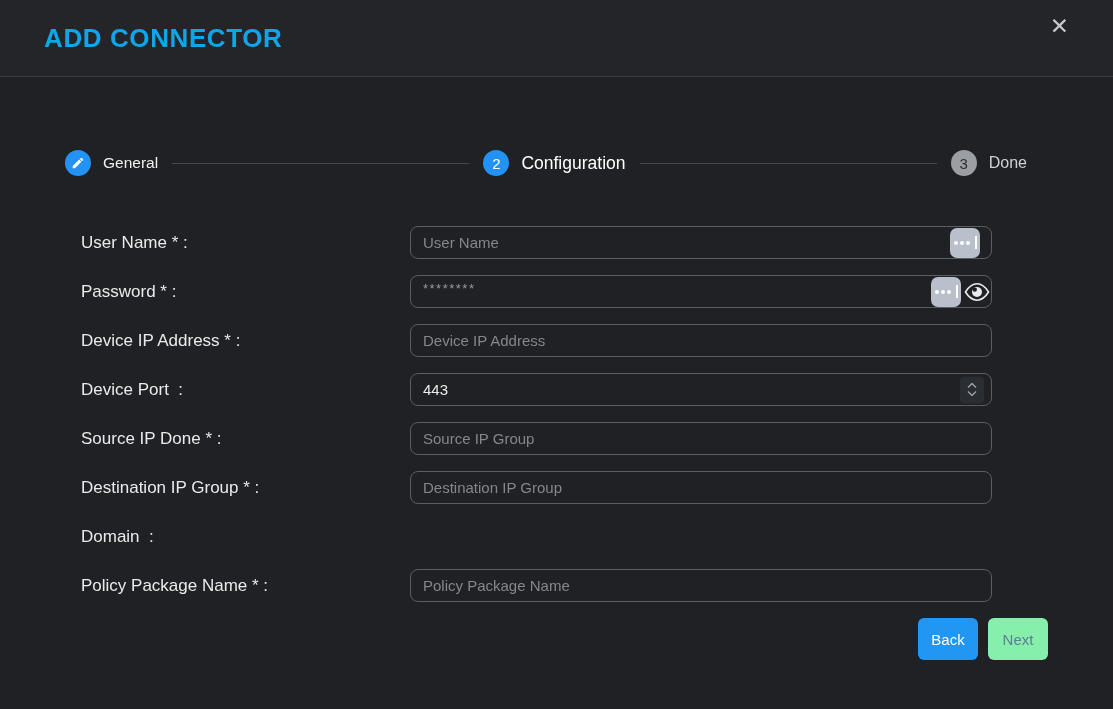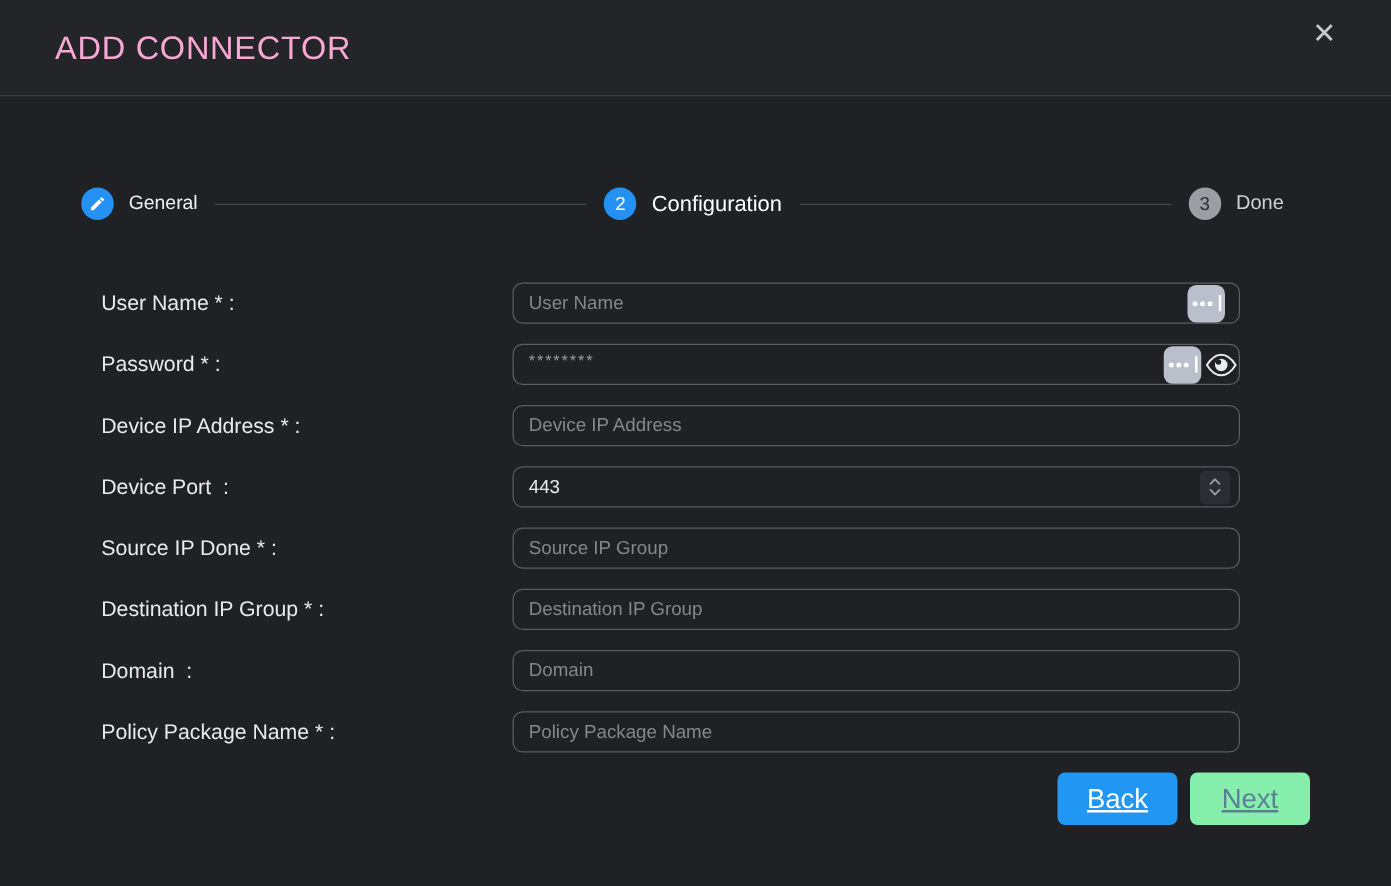--- a/index.html
+++ b/index.html
@@ -11,22 +11,22 @@
     overflow: hidden;
   }
   
   .header {
     height: 77px; background: #232528;
     border-bottom: 1px solid #3a3d41;
     display: flex; align-items: center;
     position: relative;
   }
   .title {
-    margin-left: 44px; font-size: 26px; color: #f9a8d4;
-    letter-spacing: 0.6px; font-weight: 400;
+    margin-left: 44px; font-size: 26px; color: #0ea5e9;
+    letter-spacing: 0.6px; font-weight: 700;
   }
   .close {
     position: absolute; right: 44px; top: 15px;
     font-size: 23px; color: #c5cbd1; line-height: 1;
     cursor: pointer; font-weight: 300;
   }
   
   .stepper {
     display: flex; align-items: center;
     margin: 73px 86px 0 65px;
@@ -90,23 +90,23 @@
     width: 24px; height: 27px; background: #2a2d31; border-radius: 4px;
     display: flex; flex-direction: column; align-items: center; justify-content: center;
     gap: 2px; cursor: pointer;
   }
   
   .footer {
     display: flex; justify-content: flex-end; gap: 10px;
     margin: 15px 65px 0 0;
   }
   .btn {
-    width: 96px; height: 42px; border-radius: 6px;
-    font-size: 22px; font-family: "Liberation Sans", sans-serif;
-    border: none; cursor: pointer; text-decoration: underline;
+    width: 60px; height: 42px; border-radius: 6px;
+    font-size: 15px; font-family: "Liberation Sans", sans-serif;
+    border: none; cursor: pointer;
   }
   .btn-back { background: #2196f3; color: #ffffff; }
   .btn-next { background: #86efac; color: #5e7e97; }
 </style>
 </head>
 <body>
 
 <div class="header">
   <div class="title">ADD CONNECTOR</div>
   <div class="close">✕</div>
@@ -205,23 +205,20 @@
 
   <div class="form-row">
     <div class="form-label">Destination IP Group * :</div>
     <div class="field-wrap">
       <input class="field" type="text" placeholder="Destination IP Group" style="">
     </div>
   </div>
 
   <div class="form-row">
     <div class="form-label">Domain  :</div>
-    <div class="field-wrap">
-      <input class="field" type="text" placeholder="Domain" style="">
-    </div>
   </div>
 
   <div class="form-row">
     <div class="form-label">Policy Package Name * :</div>
     <div class="field-wrap">
       <input class="field" type="text" placeholder="Policy Package Name" style="">
     </div>
   </div>
 
 </div>

